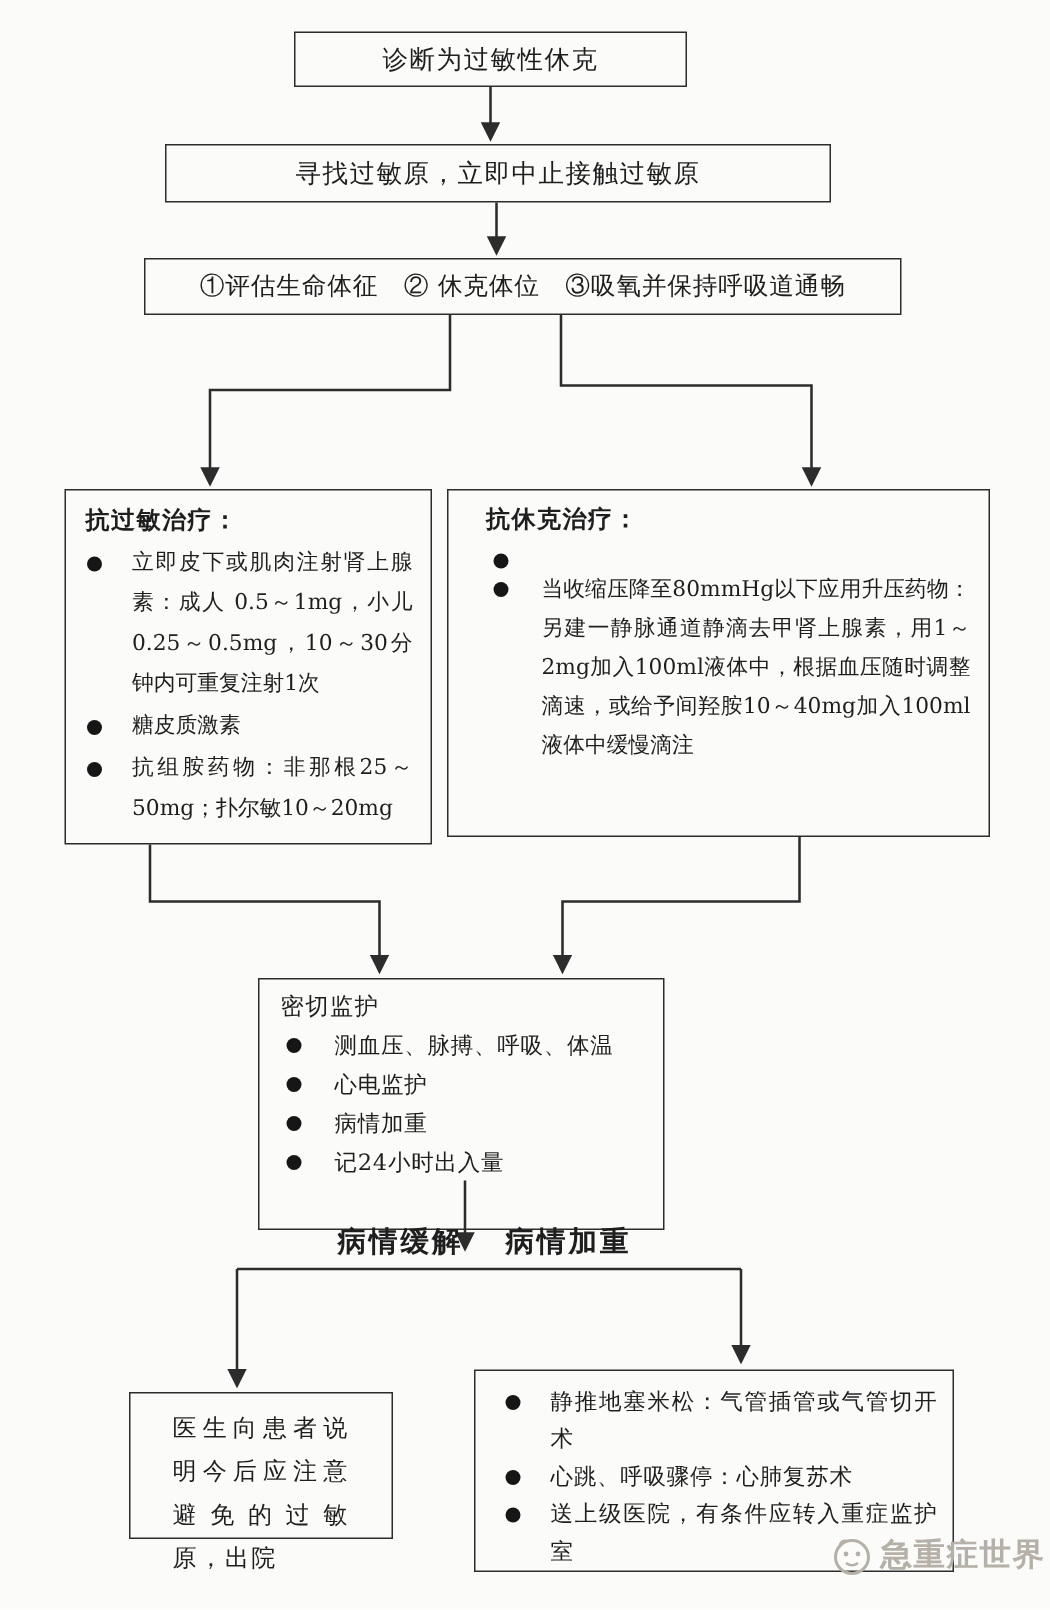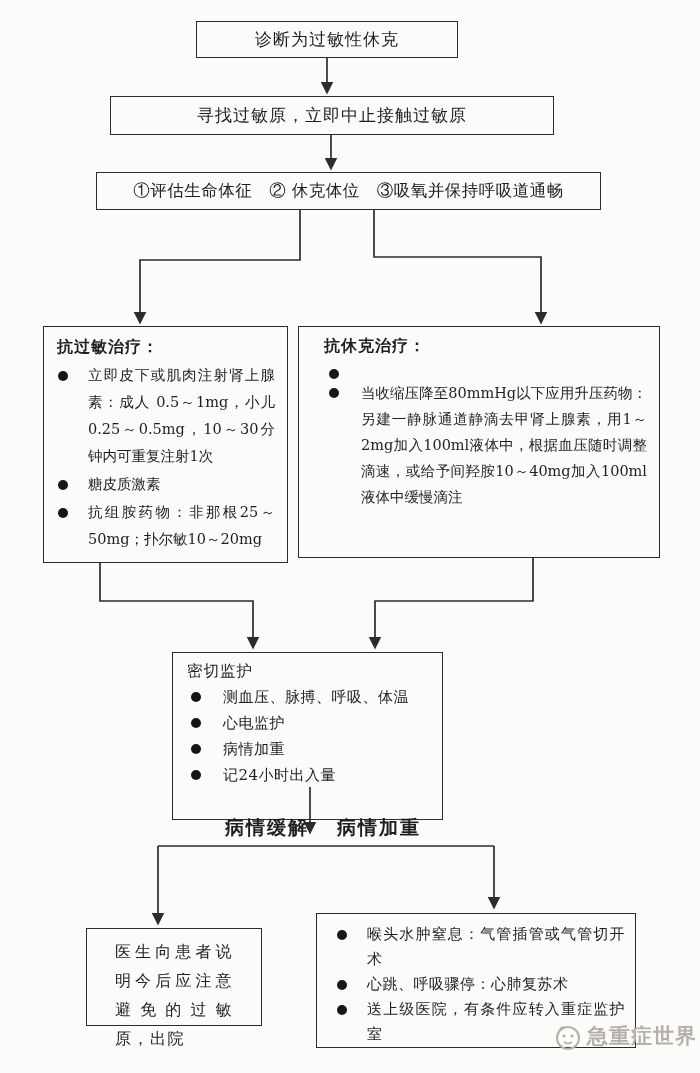--- a/index.html
+++ b/index.html
@@ -169,21 +169,21 @@
   <div class="branch-label" id="label-relief">病情缓解</div>
   <div class="branch-label" id="label-worsen">病情加重</div>
 
   <div class="box" id="box-discharge">
     <span>医生向患者说明今后应注意避免的过敏原，出院</span>
   </div>
 
   <div class="box bullet-box" id="box-emergency">
     <div class="bullet-row">
       <span class="dot"></span>
-      <span class="btext">喉头水肿窒息：气管插管或气管切开术</span>
+      <span class="btext">静推地塞米松：气管插管或气管切开术</span>
     </div>
     <div class="bullet-row">
       <span class="dot"></span>
       <span class="btext">心跳、呼吸骤停：心肺复苏术</span>
     </div>
     <div class="bullet-row">
       <span class="dot"></span>
       <span class="btext">送上级医院，有条件应转入重症监护室</span>
     </div>
   </div>

